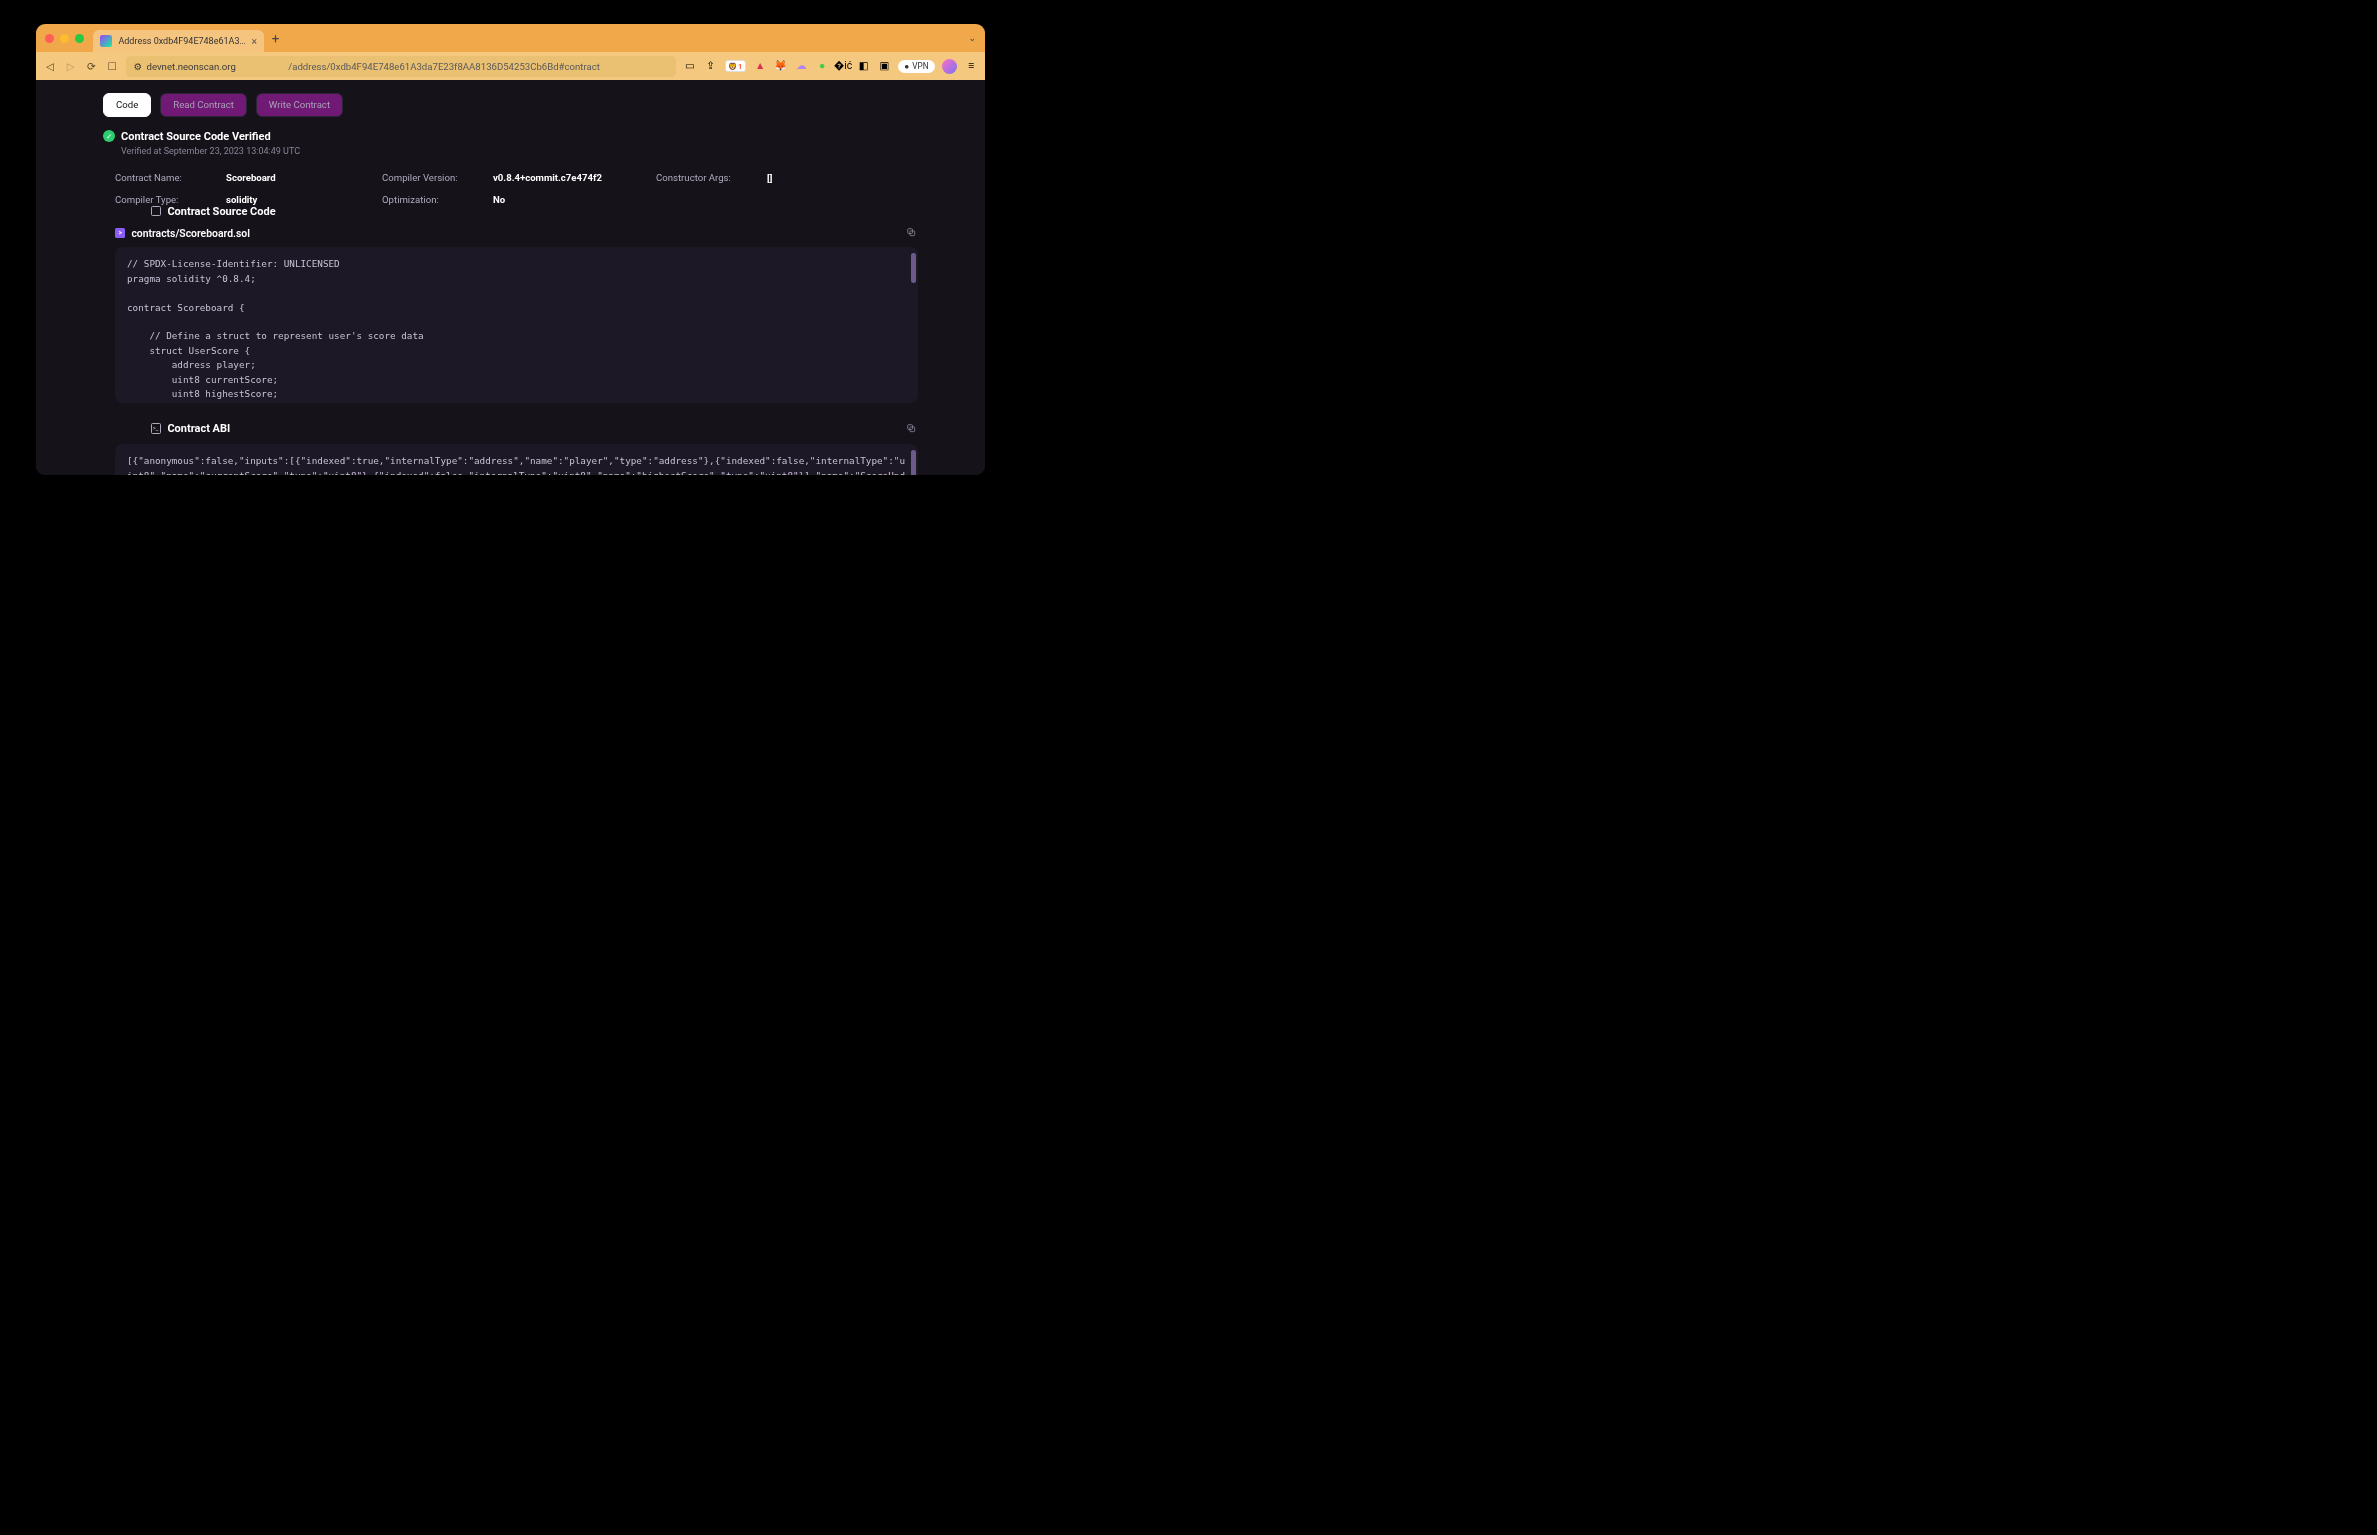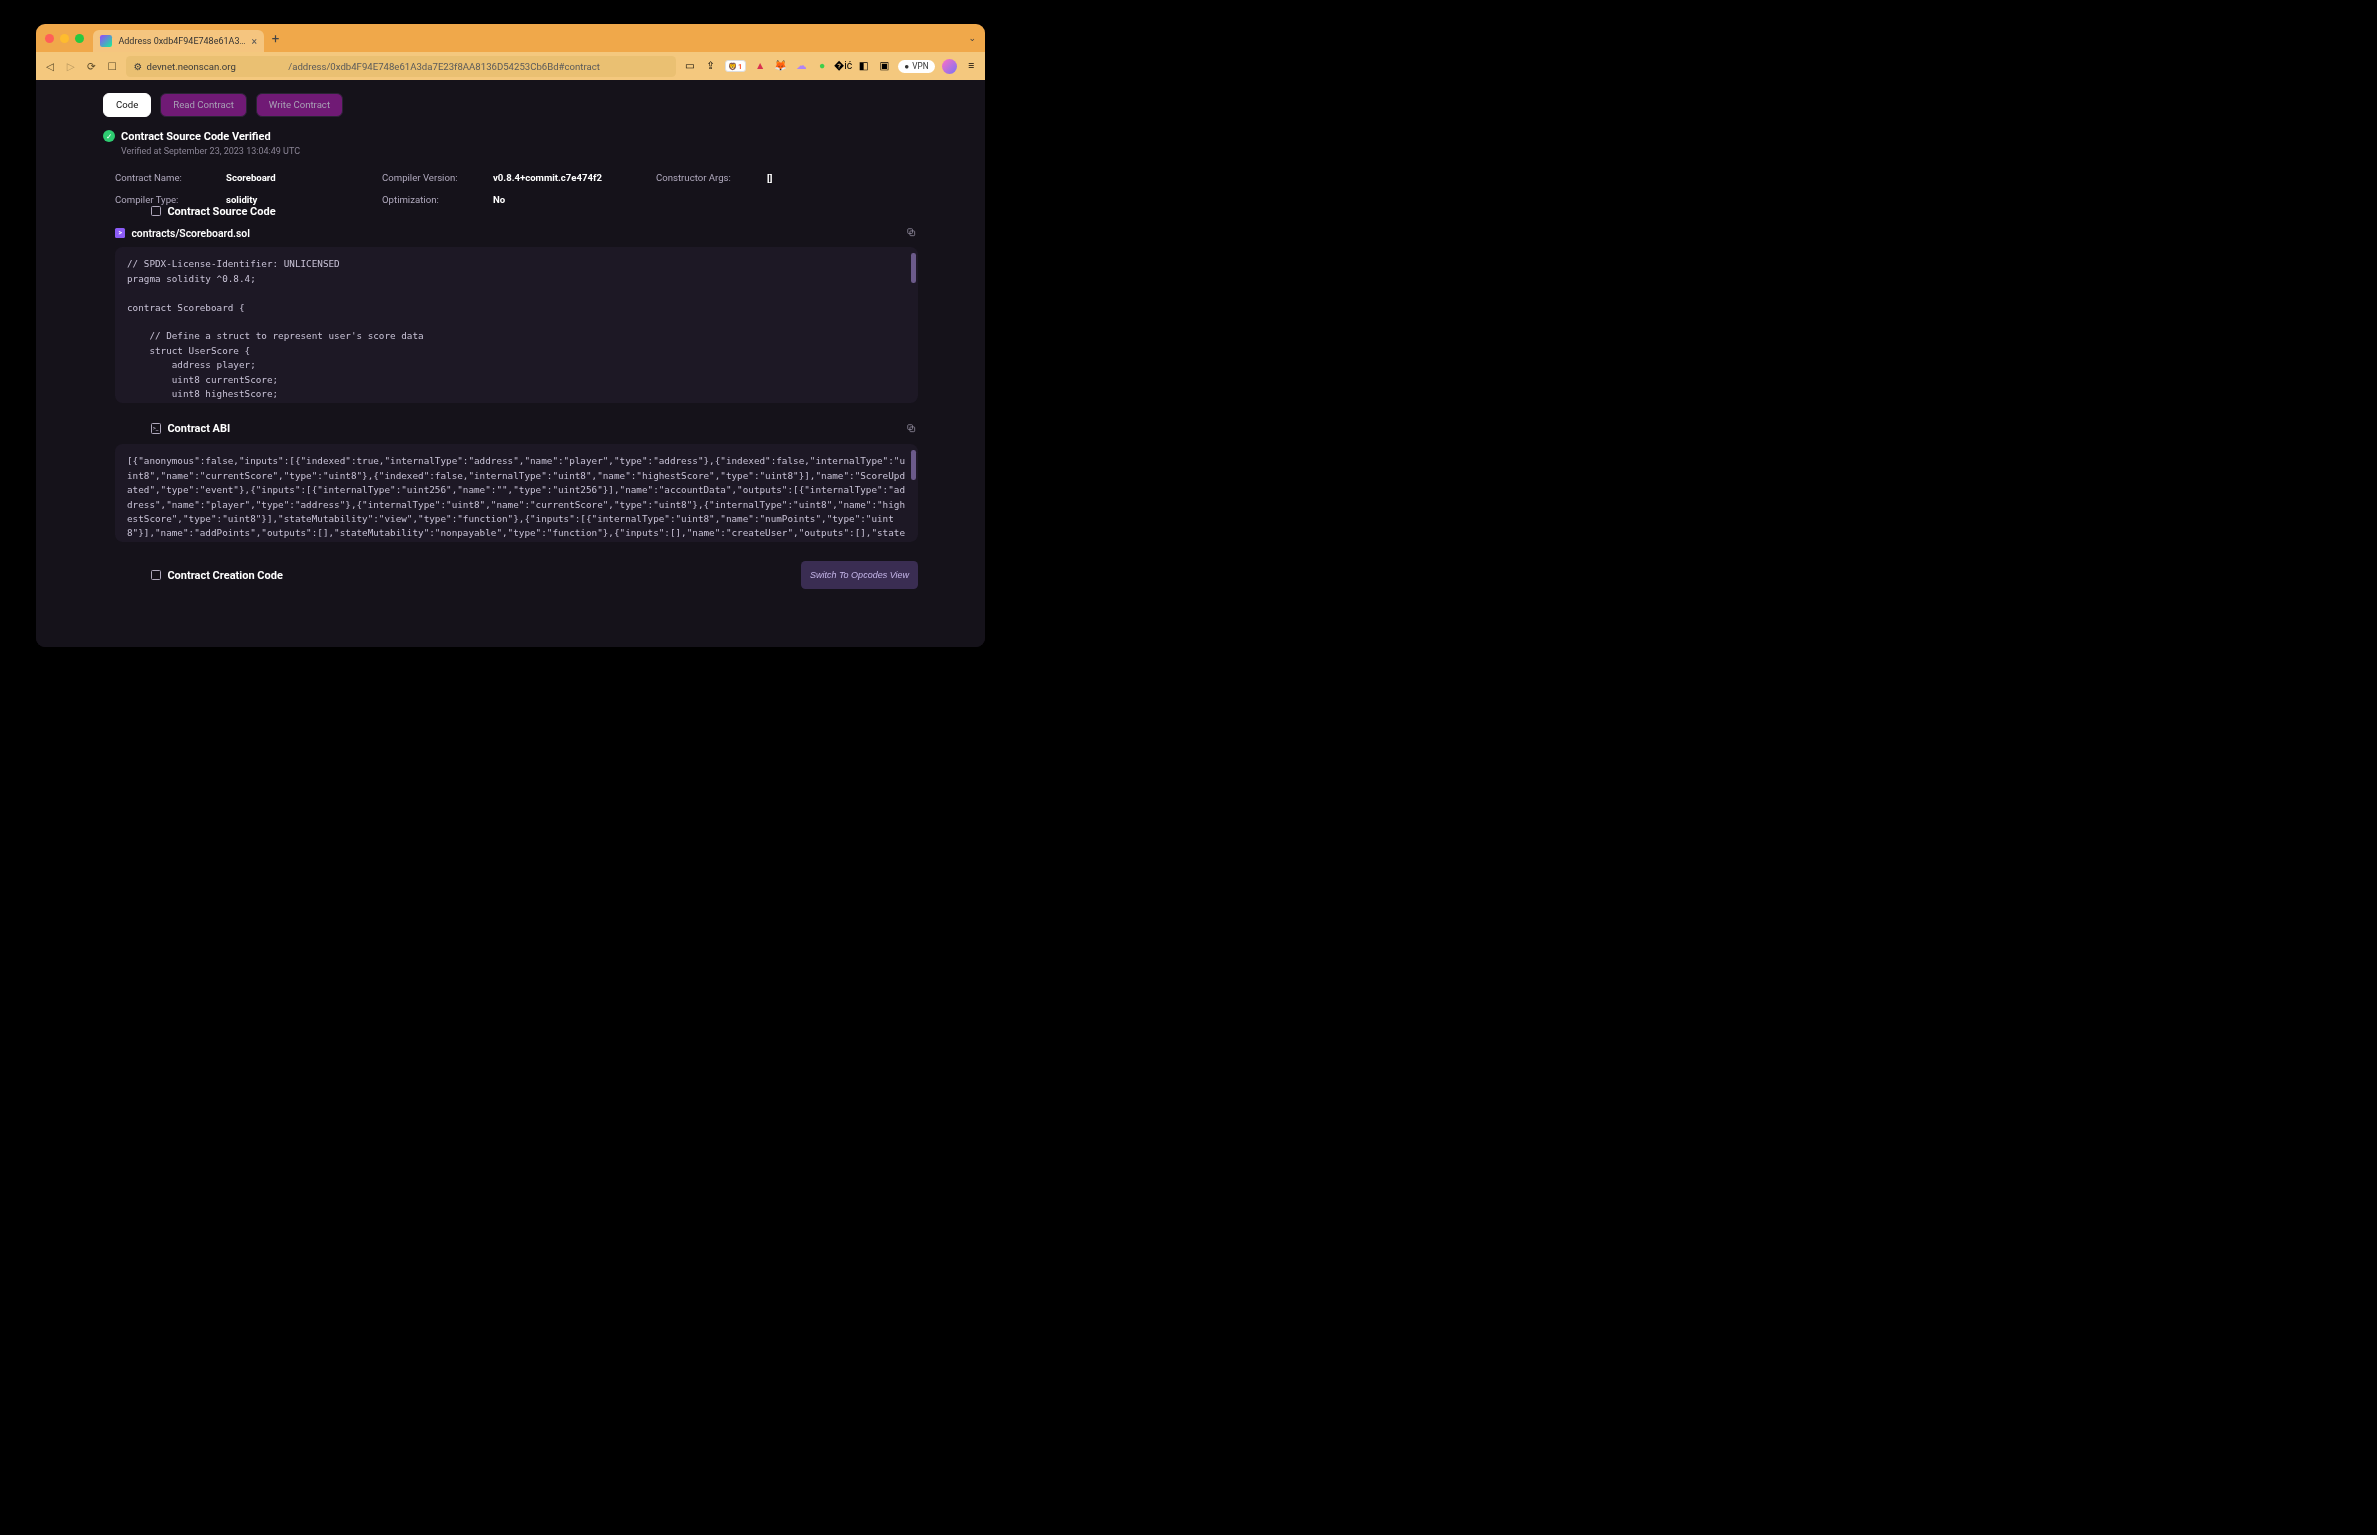--- a/index.html
+++ b/index.html
@@ -8,21 +8,21 @@
   font-family: -apple-system, BlinkMacSystemFont, "Segoe UI", Roboto, sans-serif;
   width: 1020px;
   height: 657px;
   overflow: hidden;
 }
 .window {
   position: absolute;
   left: 36px;
   top: 24px;
   width: 949px;
-  height: 623px;
+  height: 451px;
   background: #1a1420;
   border-radius: 9px;
   overflow: hidden;
   box-shadow: 0 7.4px 30px rgba(0,0,0,0.5);
 }
 .titlebar {
   height: 28px;
   background: #f0a84a;
   display: flex;
   align-items: center;

